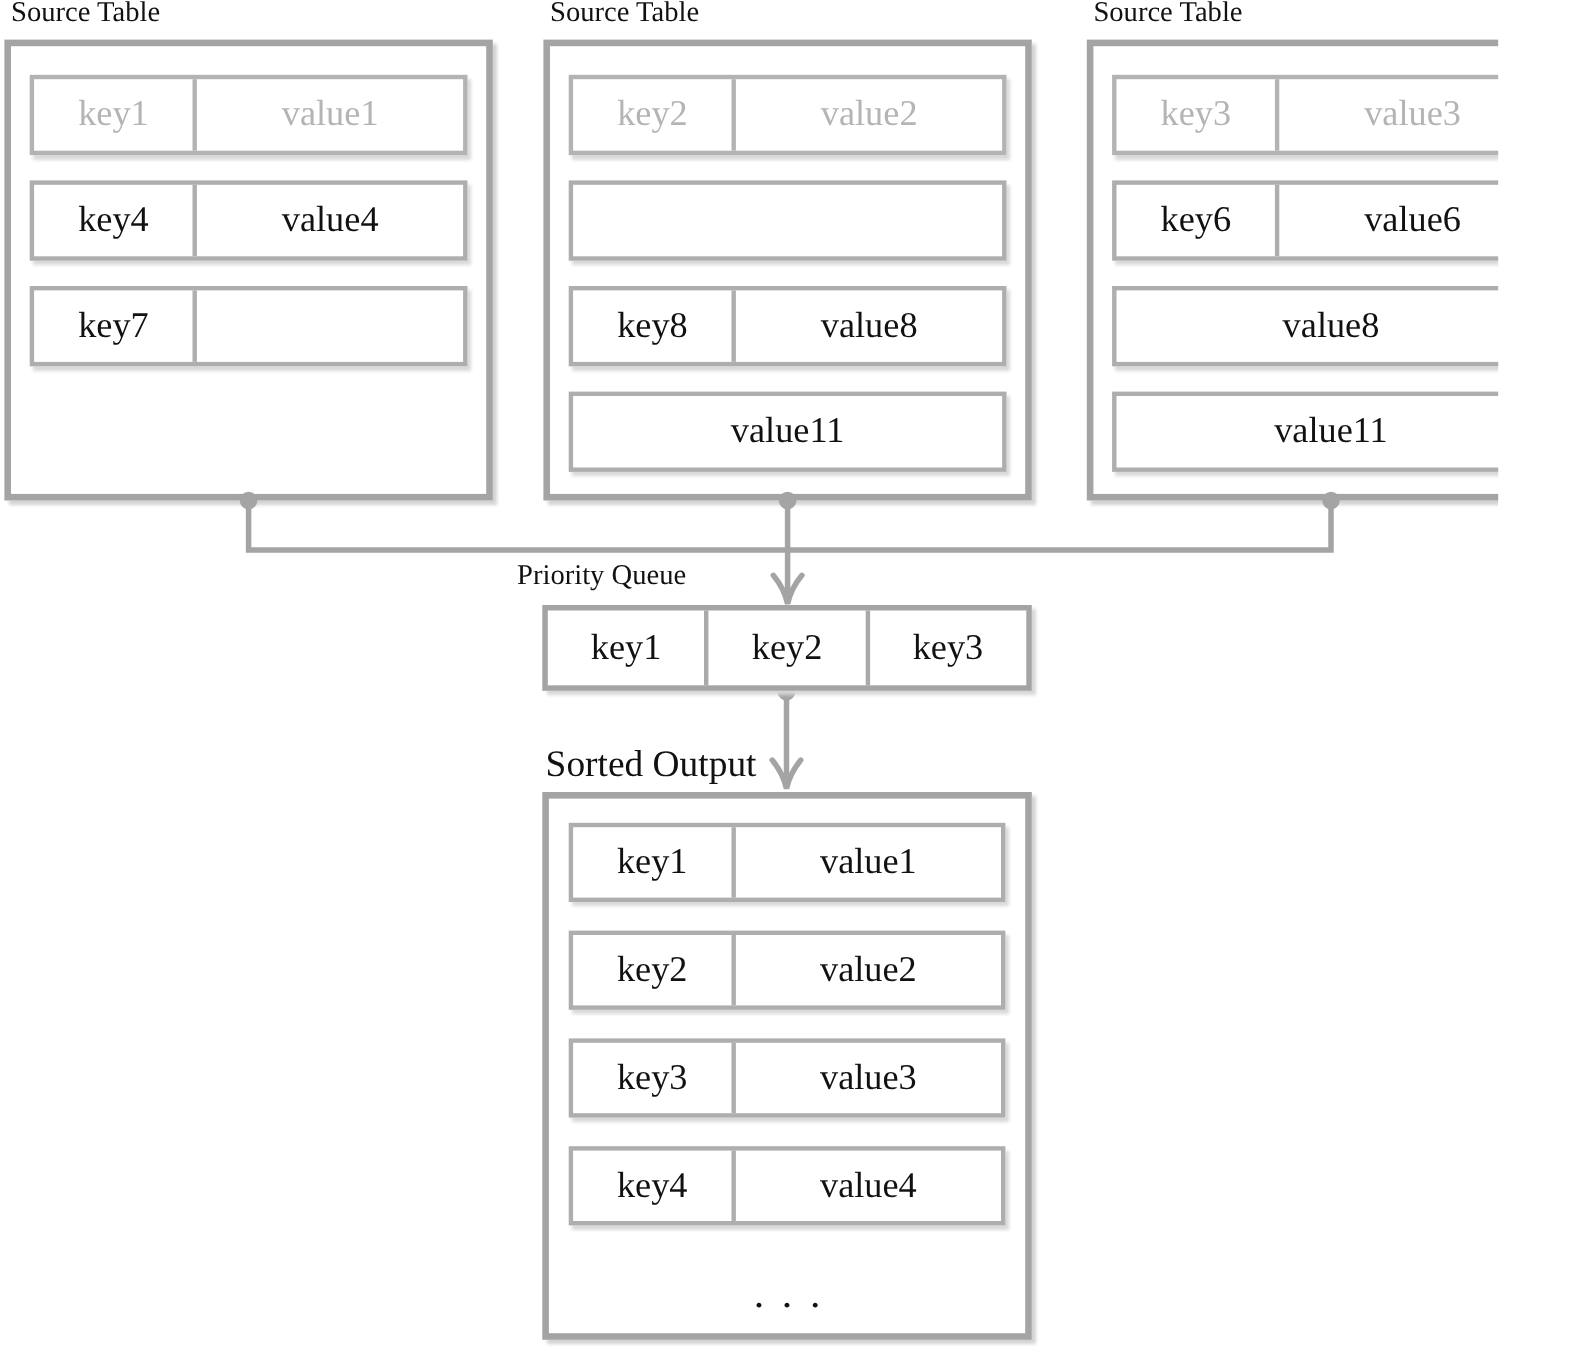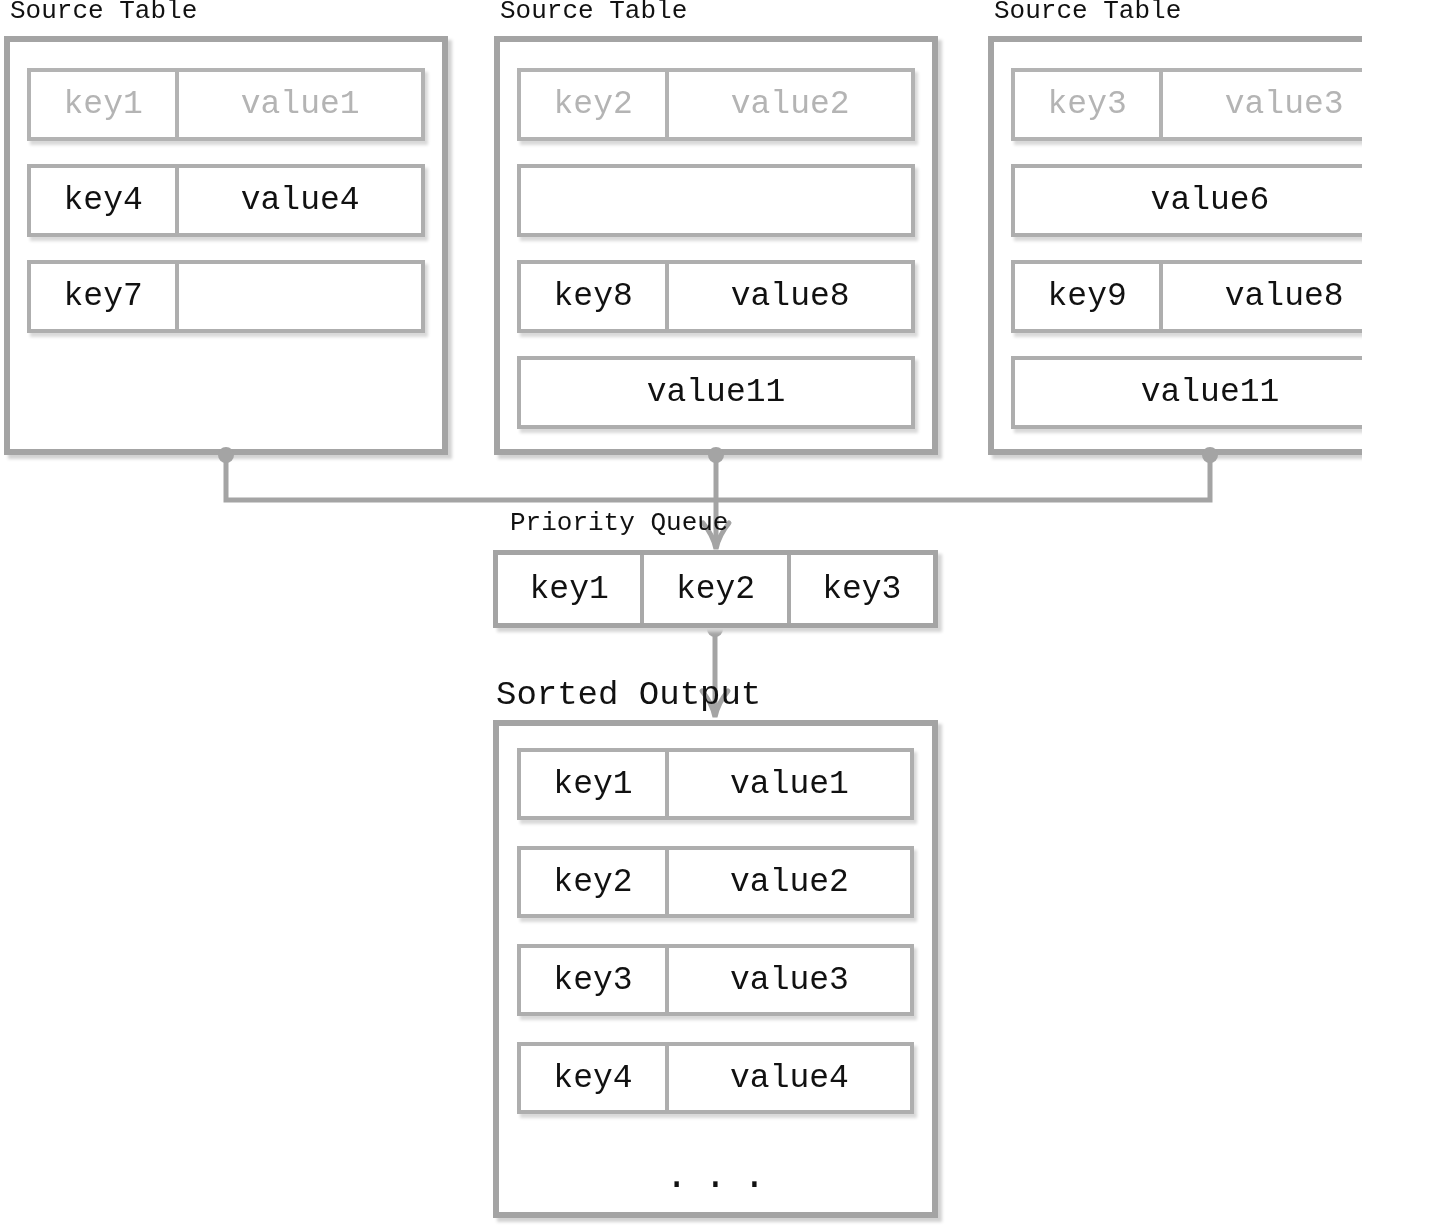--- a/index.html
+++ b/index.html
@@ -1,20 +1,20 @@
 <!DOCTYPE html>
 <html><head>
 <meta charset="utf-8">
 <style>
   html,body{margin:0;padding:0;background:#ffffff;}
   .canvas{
     position:relative;
     width:1362px;height:1227px;
     background:#ffffff;
-    font-family:Liberation Mono, monospace;
+    font-family:Liberation Serif, serif;
     color:#111111;
     overflow:hidden;
   }
   .table-title{
     position:absolute;
     top:-3px;
     font-size:26px;
     line-height:28px;
     color:#111111;
     white-space:nowrap;
@@ -49,21 +49,21 @@
   .row.faded{color:#b4b4b4;border-color:#b3b3b3;}
   .row.faded .cell.key{border-right-color:#b3b3b3;}
 
   .connectors{
     position:absolute;left:0;top:0;
     pointer-events:none;
   }
 
   .pq-label{
     position:absolute;left:470px;top:509px;
-    font-size:26px;line-height:28px;color:#111111;white-space:nowrap;margin-left:40px;
+    font-size:26px;line-height:28px;color:#111111;white-space:nowrap;
   }
   .pqueue{
     position:absolute;left:493px;top:550px;
     width:445px;height:78px;
     box-sizing:border-box;
     border:5px solid #a4a4a4;
     background:#ffffff;
     box-shadow:4px 4px 3px #d6d6d6;
     display:flex;
   }
@@ -130,24 +130,24 @@
     </div>
   </div>
 
   <div class="table-title" style="left:994px">Source Table</div>
   <div class="stable" style="left:988px">
     <div class="row faded">
       <div class="cell key">key3</div>
       <div class="cell value">value3</div>
     </div>
     <div class="row">
+      <div class="cell key">key6</div>
       <div class="cell value">value6</div>
     </div>
     <div class="row">
-      <div class="cell key">key9</div>
       <div class="cell value">value8</div>
     </div>
     <div class="row">
       <div class="cell value">value11</div>
     </div>
   </div>
 
   <svg class="connectors" width="1438" height="1227" viewBox="0 0 1438 1227">
     <g stroke="#a4a4a4" fill="none" stroke-width="5">
       <path d="M 226 457 L 226 500 L 1210 500 L 1210 457" stroke-linejoin="miter"></path>

